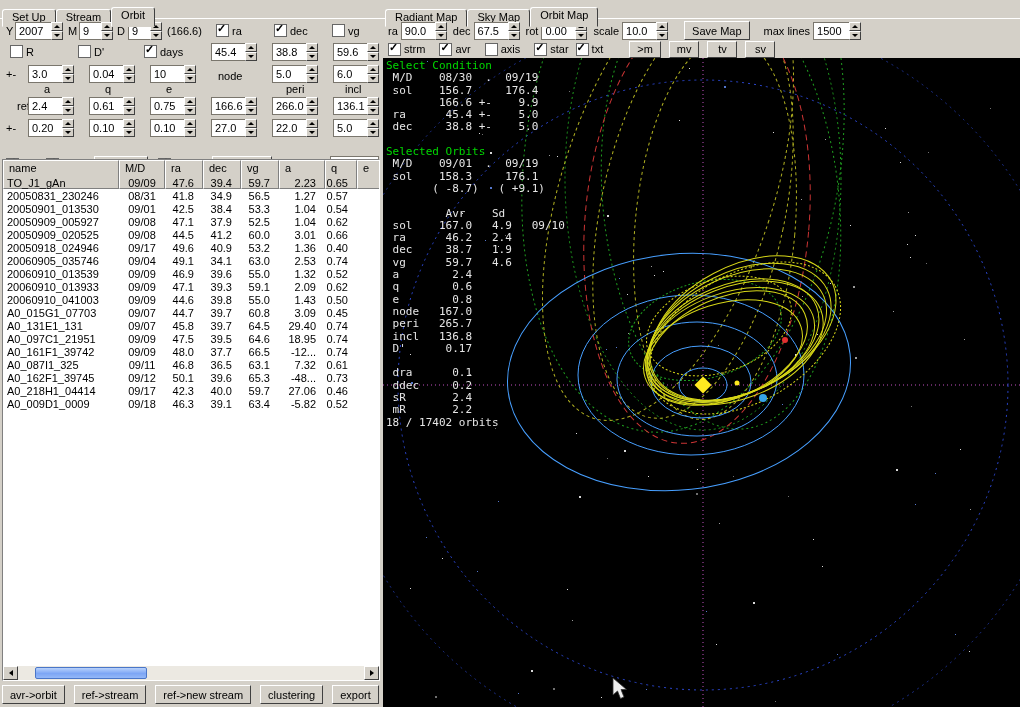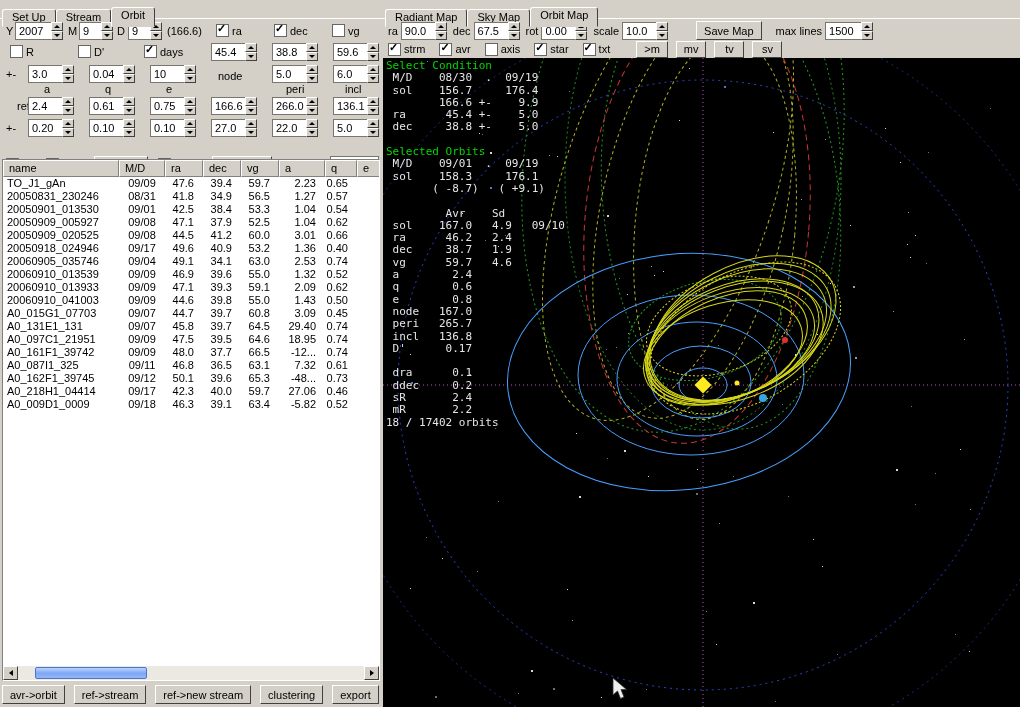--- a/index.html
+++ b/index.html
@@ -37,21 +37,21 @@
   
   .btn{display:inline-flex;align-items:center;justify-content:center;height:19px;
        padding:0 7px;background:#d4d0c8;border:1px solid;border-color:#fff #404040 #404040 #fff;
        box-shadow:1px 1px 0 #808080 inset 0 0;white-space:nowrap;box-sizing:border-box}
   .tinput{position:absolute;top:0;height:18px;background:#fff;border:1px solid #7a766d;
           font:11px "Liberation Sans",sans-serif;padding:0 3px;box-sizing:border-box}
 
   
   .tframe{position:absolute;left:2px;top:159px;width:378px;height:522px;background:#fff;
           border:1px solid;border-color:#808080 #fff #fff #808080;box-sizing:border-box;overflow:hidden}
-  .thead{display:flex;height:17px;background:#d4d0c8}
+  .thead{display:flex;height:29px;background:#d4d0c8}
   .th{flex:none;box-sizing:border-box;border:1px solid;border-color:#fff #808080 #808080 #fff;
       padding:1px 0 0 5px;overflow:hidden;white-space:nowrap}
   .tbody{position:absolute;top:17px;left:0;right:0;bottom:14px;overflow:hidden}
   .trow{display:flex;height:13px;line-height:13px}
   .td{flex:none;box-sizing:border-box;overflow:hidden;white-space:nowrap}
   .c0{width:116px}.c1{width:46px}.c2{width:38px}.c3{width:38px}.c4{width:38px}.c5{width:46px}.c6{width:32px}.c7{width:30px}
   .td.c0{padding-left:4px}
   .td.c1{text-align:center}
   .td.c2,.td.c3,.td.c4,.td.c5,.td.c6,.td.c7{text-align:right;padding-right:9px}
   
@@ -678,21 +678,21 @@
           <span class="spin-v">10.0</span>
           <span class="spin-btns">
             <span class="sb">
               <i class="arr up"></i>
             </span>
             <span class="sb">
               <i class="arr dn"></i>
             </span>
           </span>
         </span>
-      <span class="btn" style="margin-left:28px">Save Map</span>
+      <span class="btn" style="margin-left:16px">Save Map</span>
       <span class="rlab" style="margin-left:14px">max lines</span>
       <span class="spin" style="width:48px">
           <span class="spin-v">1500</span>
           <span class="spin-btns">
             <span class="sb">
               <i class="arr up"></i>
             </span>
             <span class="sb">
               <i class="arr dn"></i>
             </span>
@@ -706,21 +706,21 @@
           <span class="cbl">strm</span>
         </span>
       <span class="cbx" style="margin-right:14px">
           <span class="cb on"></span>
           <span class="cbl">avr</span>
         </span>
       <span class="cbx" style="margin-right:14px">
           <span class="cb"></span>
           <span class="cbl">axis</span>
         </span>
-      <span class="cbx" style="margin-right:14px">
+      <span class="cbx" style="margin-right:7px">
           <span class="cb on"></span>
           <span class="cbl">star</span>
         </span>
       <span class="cbx">
           <span class="cb on"></span>
           <span class="cbl">txt</span>
         </span>
       <span class="rbtns">
           <span class="btn">&gt;m</span>
           <span class="btn">mv</span>

